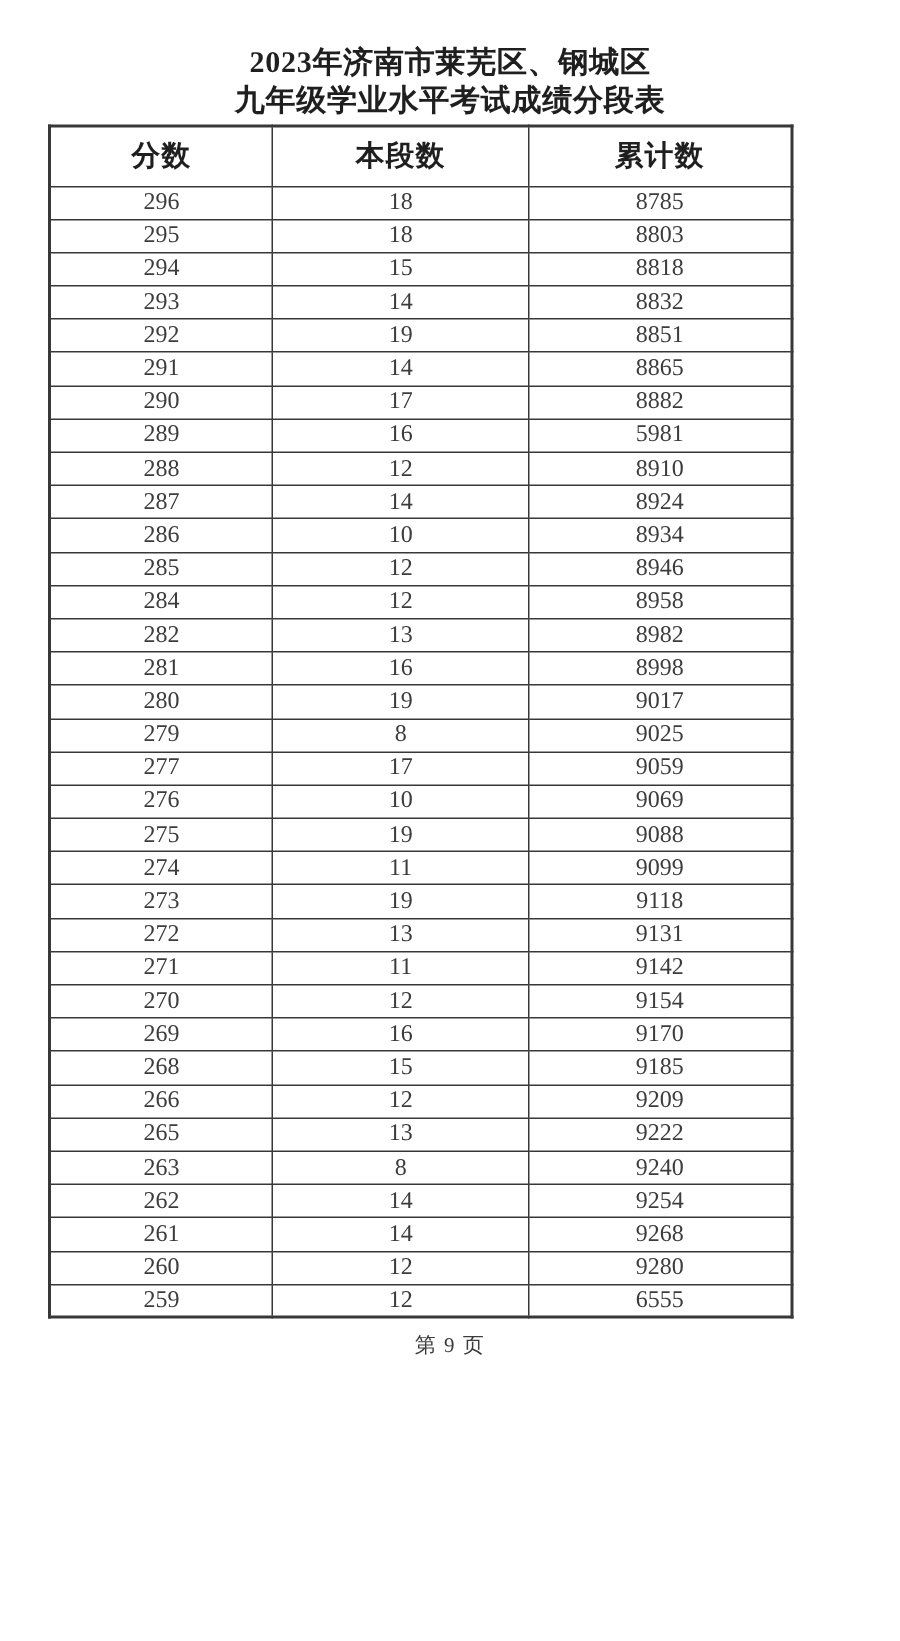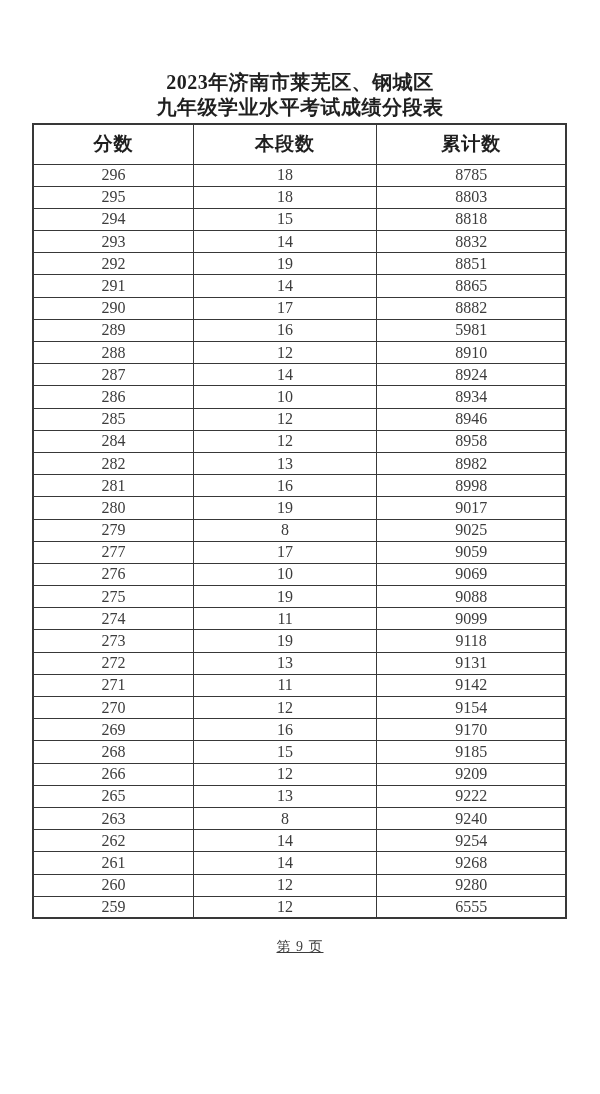--- a/index.html
+++ b/index.html
@@ -8,33 +8,33 @@
     padding: 0;
     width: 600px;
     height: 1094px;
     background: #ffffff;
     font-family: "Liberation Serif", "DejaVu Serif", serif;
     overflow: hidden;
   }
   .page {
     width: 600px;
     height: 1094px;
-    padding-top: 70px;
+    padding-top: 30px;
     background: #ffffff;
   }
   .doc-title {
     text-align: center;
     font-size: 20px;
     font-weight: bold;
     color: #1f1f1f;
     line-height: 25px;
     letter-spacing: 0.5px;
   }
   table.score-table {
-    width: 535px;
+    width: 497px;
     margin: 3px 0 0 32px;
     border-collapse: collapse;
     table-layout: fixed;
     border: 2px solid #383838;
   }
   table.score-table col.c1 { width: 30.1%; }
   table.score-table col.c2 { width: 34.4%; }
   table.score-table col.c3 { width: 35.5%; }
   table.score-table th {
     border: 1.5px solid #383838;
@@ -52,26 +52,25 @@
     height: 22.2px;
     font-size: 16px;
     font-weight: normal;
     color: #3c3c3c;
     text-align: center;
     vertical-align: middle;
     padding: 0;
     line-height: 1;
   }
   .page-footer {
-    margin-top: 19px;
+    margin-top: 9px;
     text-align: center;
     font-size: 14px;
     color: #3c3c3c;
     letter-spacing: 1px;
-    text-decoration: underline;
   }
 </style>
 </head>
 <body>
 
 <div class="page">
 
   <div class="doc-title">
     <div>2023年济南市莱芜区、钢城区</div>
     <div>九年级学业水平考试成绩分段表</div>

